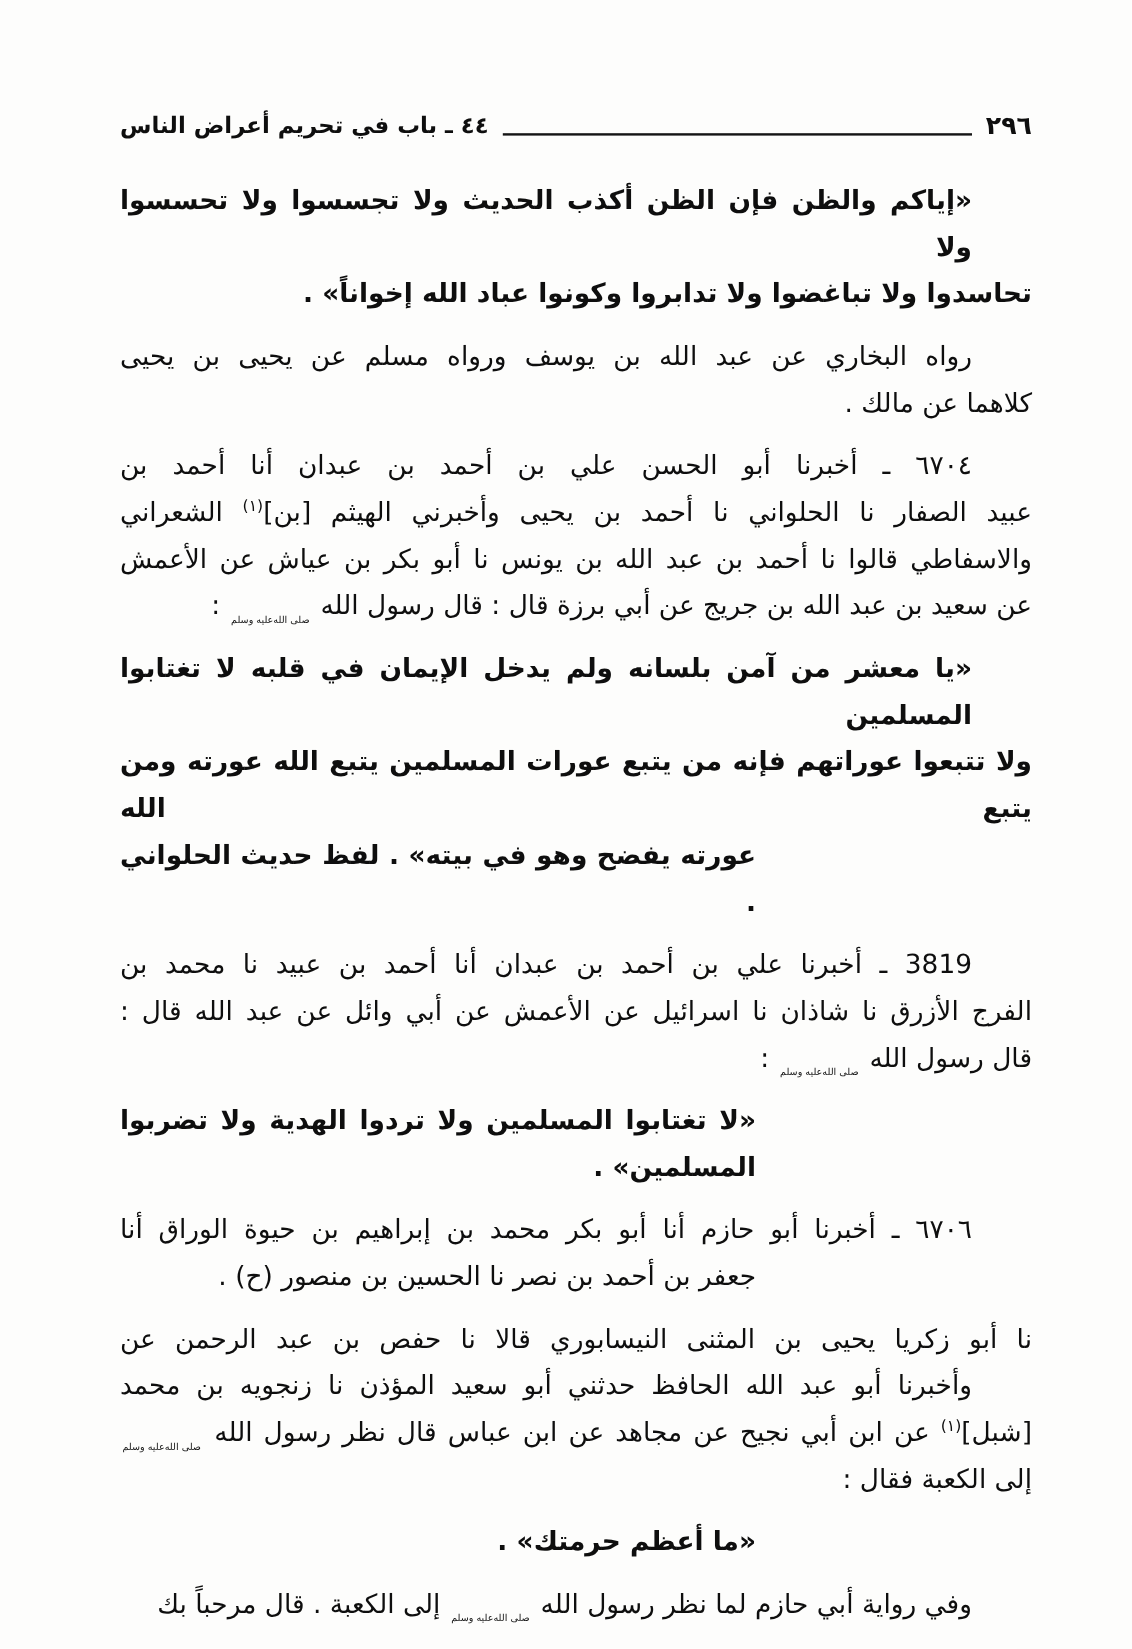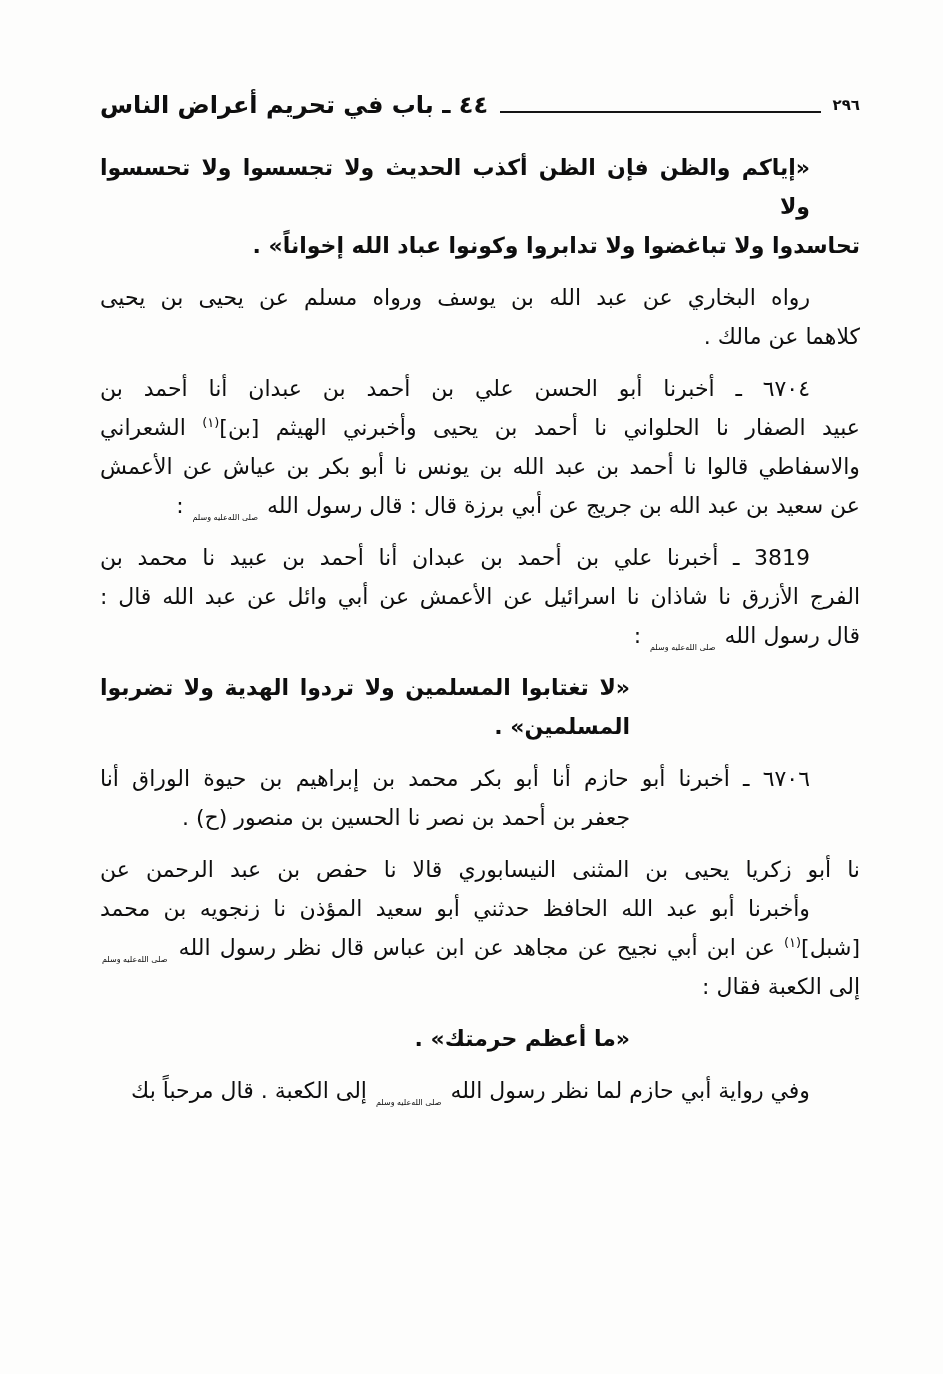--- a/index.html
+++ b/index.html
@@ -14,23 +14,23 @@
     box-sizing:border-box;
     padding-top:90px;
   }
   
   .header{
     display:flex;align-items:flex-end;
     margin:0 83px 0 100px;
     font-weight:bold;
     gap:12px;
   }
-  .header .page-num{font-size:15px;letter-spacing:3px;line-height:30px;}
+  .header .page-num{font-size:21px;letter-spacing:3px;line-height:30px;}
   .header .rule{flex:1;border-top:2.5px solid #151515;margin-bottom:7px;}
-  .header .title{font-size:24px;line-height:30px;white-space:nowrap;}
+  .header .title{font-size:19px;line-height:30px;white-space:nowrap;}
   
   .body-text{
     margin:28px 83px 0 100px; 
     font-size:22px;
   }
   .para{margin:0 0 13px 0;}
   .line{
     line-height:39px;
     text-align:justify;
     text-align-last:right;
@@ -70,20 +70,25 @@
       </div>
       <div class="para hadith">
         <div class="line first fill">٦٧٠٤ ـ أخبرنا أبو الحسن علي بن أحمد بن عبدان أنا أحمد بن</div>
         <div class="line fill">عبيد الصفار نا الحلواني نا أحمد بن يحيى وأخبرني الهيثم [بن]<sup>(١)</sup> الشعراني</div>
         <div class="line fill">والاسفاطي قالوا نا أحمد بن عبد الله بن يونس نا أبو بكر بن عياش عن الأعمش</div>
         <div class="line">عن سعيد بن عبد الله بن جريج عن أبي برزة قال : قال رسول الله <span class="seal">
             <span>صلى الله</span>
             <span>عليه وسلم</span>
           </span> :</div>
       </div>
+      <div class="para quote">
+        <div class="line first fill">«يا معشر من آمن بلسانه ولم يدخل الإيمان في قلبه لا تغتابوا المسلمين</div>
+        <div class="line fill">ولا تتبعوا عوراتهم فإنه من يتبع عورات المسلمين يتبع الله عورته ومن يتبع الله</div>
+        <div class="line deep">عورته يفضح وهو في بيته» . لفظ حديث الحلواني .</div>
+      </div>
       <div class="para hadith">
         <div class="line first fill">3819 ـ أخبرنا علي بن أحمد بن عبدان أنا أحمد بن عبيد نا محمد بن</div>
         <div class="line fill">الفرج الأزرق نا شاذان نا اسرائيل عن الأعمش عن أبي وائل عن عبد الله قال :</div>
         <div class="line">قال رسول الله <span class="seal">
             <span>صلى الله</span>
             <span>عليه وسلم</span>
           </span> :</div>
       </div>
       <div class="para quote">
         <div class="line deep">«لا تغتابوا المسلمين ولا تردوا الهدية ولا تضربوا المسلمين» .</div>

